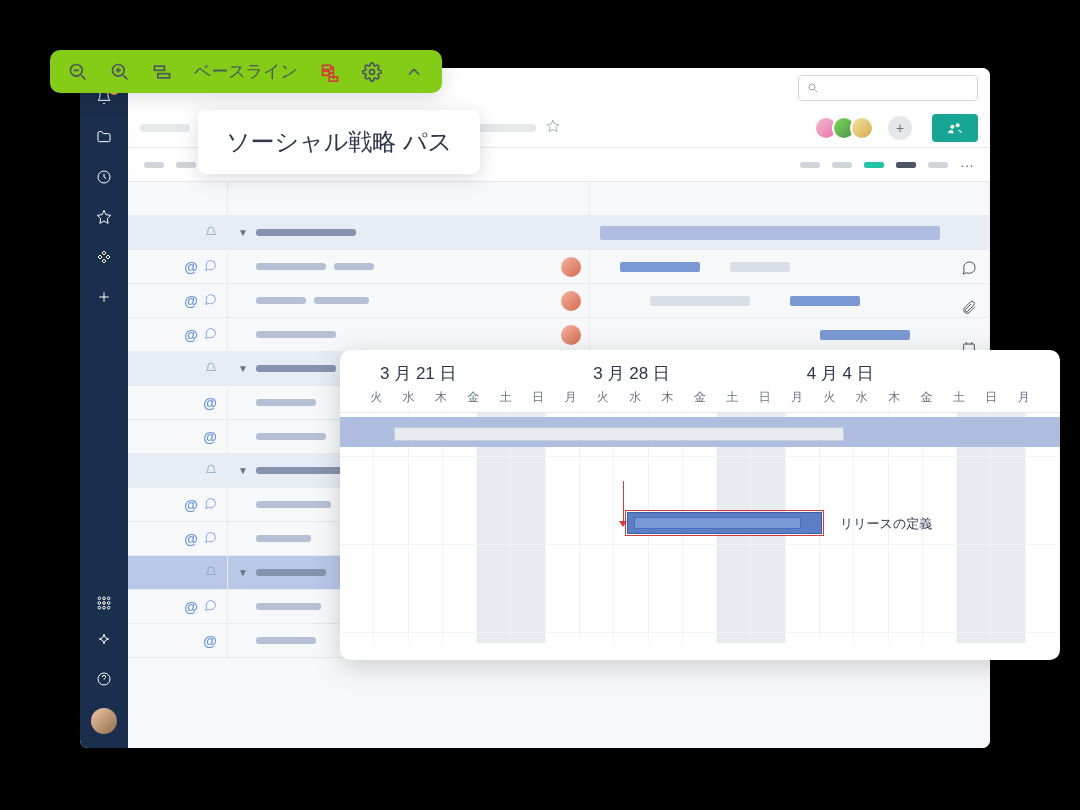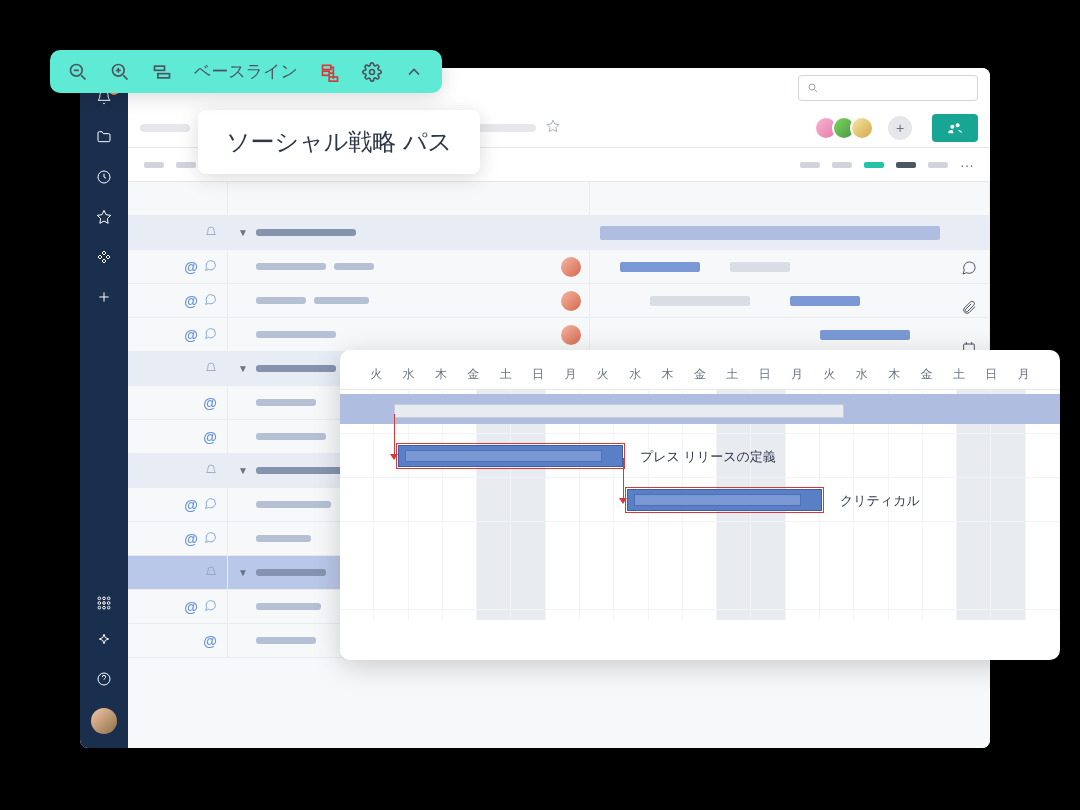--- a/index.html
+++ b/index.html
@@ -47,21 +47,21 @@
 .row-skel.dark{background:#8593ae}
 .mini-av{width:20px;height:20px;border-radius:50%;margin-left:auto;margin-right:8px}
 .avA{background:linear-gradient(135deg,#f5b5a5,#d4694a)}
 .avB{background:linear-gradient(135deg,#f5e6a5,#d4c44a)}
 .gantt-bar{position:absolute;height:10px;top:12px;border-radius:2px}
 .gb-group{background:#aebde0;height:14px;top:10px}
 .gb-blue{background:#7a99d4}
 .gb-gray{background:#d8dde6}
 .right-rail{position:absolute;right:0;top:72px;width:42px;display:flex;flex-direction:column;align-items:center;gap:20px;padding-top:6px}
 .right-rail svg{width:16px;height:16px;stroke:#4b5563;fill:none;stroke-width:1.5}
-.toolbar{position:absolute;left:50px;top:50px;background:#5eead4;border-radius:10px;box-shadow:0 4px 20px rgba(0,0,0,0.15);padding:10px 18px;display:flex;align-items:center;gap:22px;z-index:20}
+.toolbar{position:absolute;left:50px;top:50px;background:#84cc16;border-radius:10px;box-shadow:0 4px 20px rgba(0,0,0,0.15);padding:10px 18px;display:flex;align-items:center;gap:22px;z-index:20}
 .toolbar .tb-icon{cursor:pointer;display:flex;align-items:center}
 .toolbar svg{width:20px;height:20px;stroke:#4b5563;fill:none;stroke-width:2}
 .tb-label{font-size:17px;color:#4b5563}
 .tb-icon.red svg{stroke:#d93838}
 .tooltip{position:absolute;left:198px;top:110px;background:#fff;border-radius:8px;box-shadow:0 4px 20px rgba(0,0,0,0.15);padding:16px 28px;font-size:24px;color:#2d3748;z-index:19}
 .gantt-overlay{position:absolute;left:340px;top:350px;width:720px;height:310px;background:#fff;border-radius:10px;box-shadow:0 6px 28px rgba(0,0,0,0.18);z-index:15;overflow:hidden}
 .gantt-header{padding:12px 0 6px;border-bottom:1px solid #e5e7eb}
 .date-major{display:flex;padding:0 40px}
 .date-major span{flex:1;font-size:17px;color:#2d3748;text-align:left}
 .date-minor{display:flex;padding:4px 20px 0}
@@ -433,20 +433,25 @@
       </svg>
     </div>
 </div>
 
 <div class="tooltip">
   <span>ソーシャル戦略 パス</span>
 </div>
 
 <div class="gantt-overlay">
   <div class="gantt-header">
+    <div class="date-major">
+      <span>3 月 21 日</span>
+      <span>3 月 28 日</span>
+      <span>4 月 4 日</span>
+    </div>
     <div class="date-minor" id="day-row">
         <span>火</span>
         <span>水</span>
         <span>木</span>
         <span>金</span>
         <span>土</span>
         <span>日</span>
         <span>月</span>
         <span>火</span>
         <span>水</span>
@@ -486,31 +491,23 @@
         <div class="g-col" style="left: 582.857px; width: 34.2857px;"></div>
         <div class="g-col wknd" style="left: 617.143px; width: 34.2857px;"></div>
         <div class="g-col wknd" style="left: 651.429px; width: 34.2857px;"></div>
         <div class="g-col" style="left: 685.714px; width: 34.2857px;"></div>
       </div>
     <div class="g-row" style="top:0">
         <div class="g-summary">
           <div class="g-baseline"></div>
         </div>
       </div>
-    <div class="g-row" style="top:44px">
-      <div class="g-link" style="left:54px;top:-20px;height:42px"></div>
-      <div class="g-arrow" style="left:50px;top:20px"></div>
-      <div class="g-task crit" style="left:58px;top:11px;width:225px">
-          <div class="g-task-inner"></div>
-        </div>
-      <div class="g-label" style="left:300px;top:14px">プレス リリースの定義</div>
-    </div>
     <div class="g-row" style="top:88px">
       <div class="g-link" style="left:283px;top:-20px;height:42px"></div>
       <div class="g-arrow" style="left:279px;top:20px"></div>
       <div class="g-task crit" style="left:287px;top:11px;width:195px">
           <div class="g-task-inner"></div>
         </div>
-      <div class="g-label" style="left:500px;top:14px">クリティカル</div>
+      <div class="g-label" style="left:500px;top:14px">リリースの定義</div>
     </div>
     <div class="g-row" style="top:176px"></div>
   </div>
 </div>
 
 </body></html>

